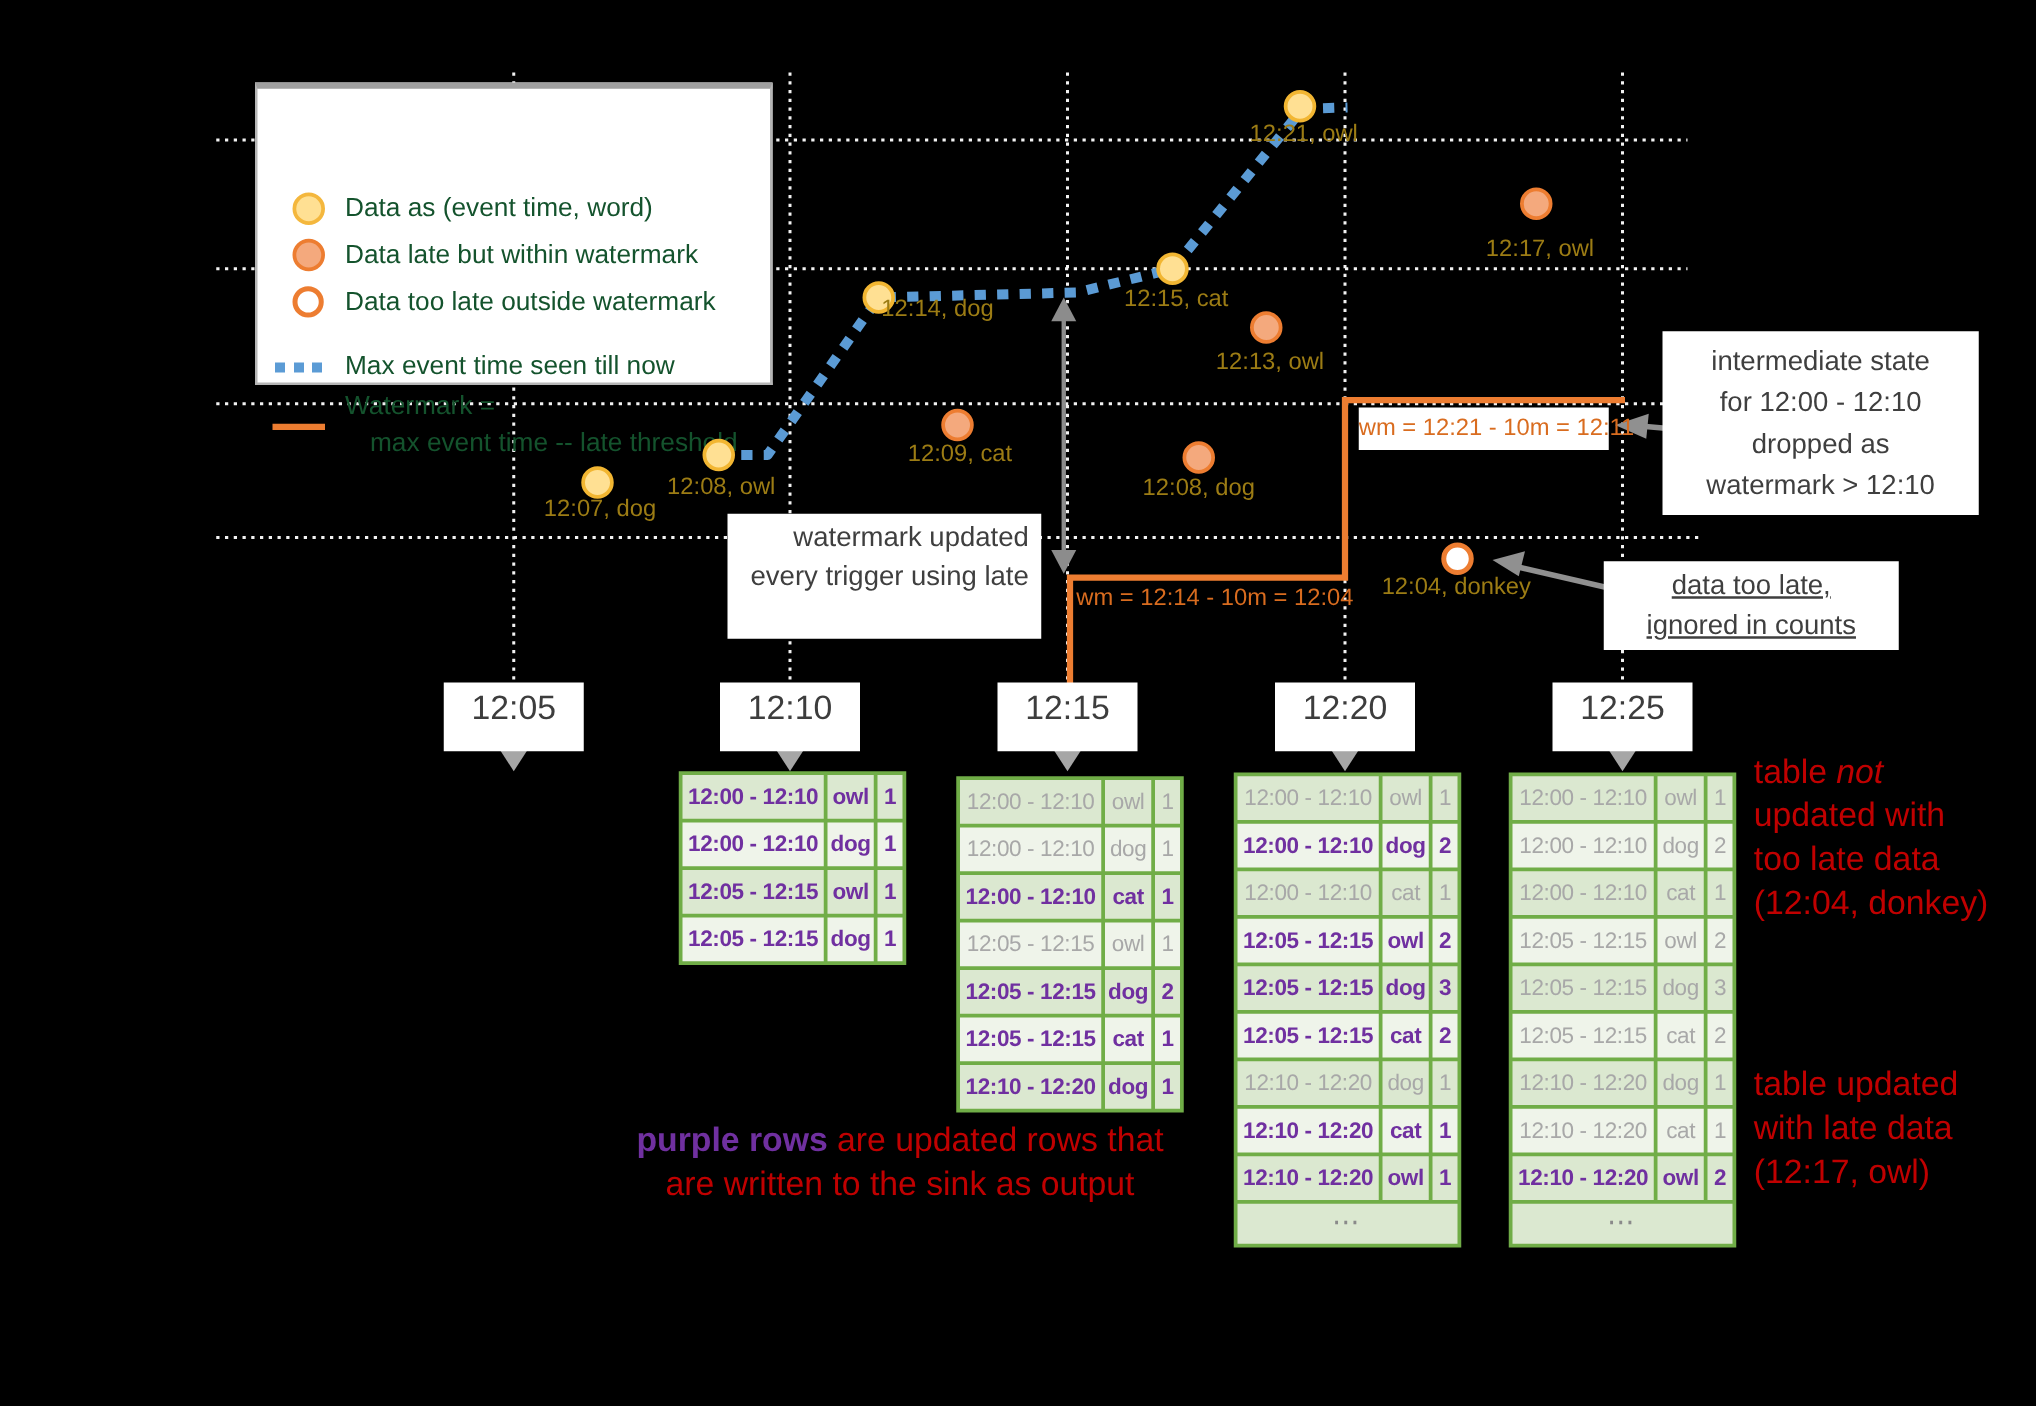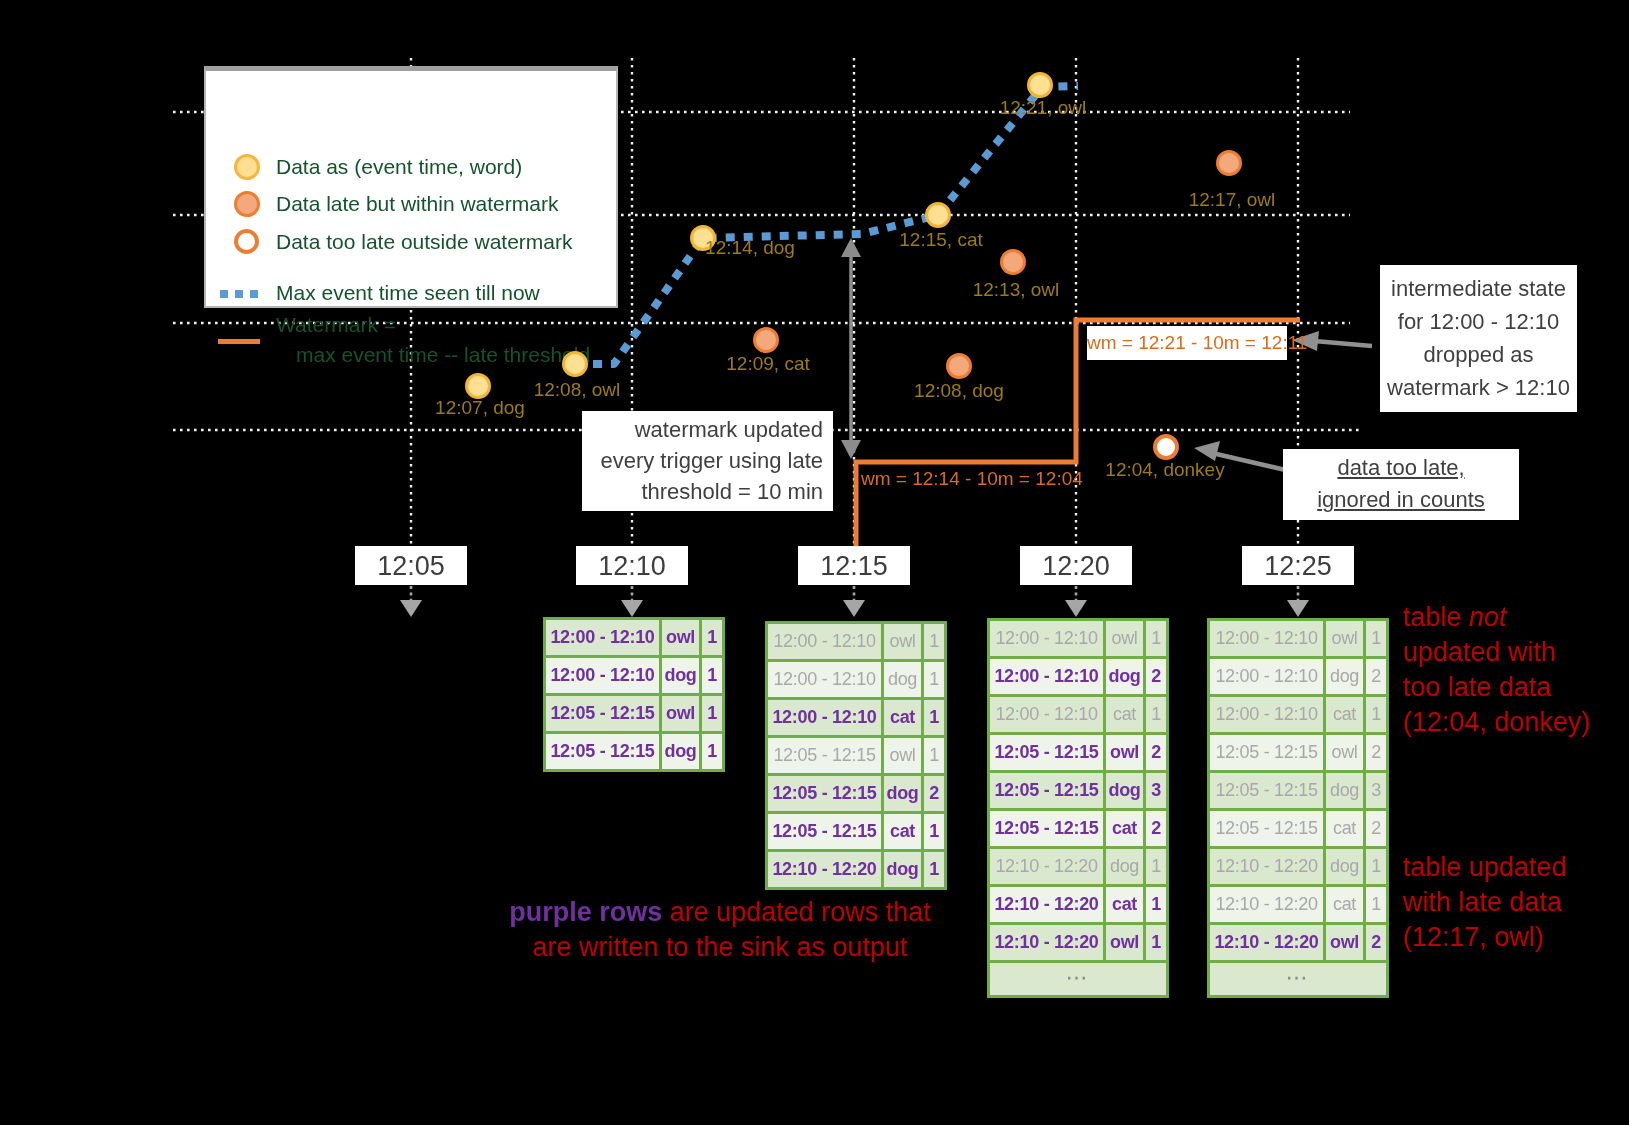--- a/index.html
+++ b/index.html
@@ -22,28 +22,28 @@
   
   .pt { position:absolute; border-radius:50%; box-sizing:border-box; width:26px; height:26px;
         margin-left:-13px; margin-top:-13px; z-index:4; }
   .pt-ontime { background:#ffe093; border:3px solid #f2b632; }
   .pt-late   { background:#f4a97d; border:3px solid #ed7d31; }
   .pt-toolate{ background:#ffffff; border:4px solid #ed7d31; }
   .pt-label { position:absolute; transform:translateX(-50%); font-size:19px; color:#9c7c14;
               white-space:nowrap; z-index:4; }
 
   
-  .tick-box { position:absolute; width:112px; height:39px; margin-left:-56px; background:#fff;
+  .tick-box { position:absolute; width:112px; height:55px; margin-left:-56px; background:#fff;
               color:#3d3d3d; font-size:27px; text-align:center; line-height:40px; z-index:3; }
 
   
   .callout { position:absolute; background:#fff; color:#3f3f3f; z-index:3; box-sizing:border-box; }
   .co-trigger { left:582px; top:411px; width:251px; height:100px; font-size:22px; line-height:31px;
                 text-align:right; padding:3px 10px 0 0; }
-  .co-intermediate { left:1380px; top:265px; width:197px; height:147px; font-size:22px; line-height:33px;
+  .co-intermediate { left:1330px; top:265px; width:253px; height:147px; font-size:22px; line-height:33px;
                      text-align:center; padding-top:7px; }
   .co-toolate { left:1283px; top:449px; width:236px; height:71px; font-size:22px; line-height:32px;
                 text-align:center; padding-top:3px;text-decoration:underline; }
   .wm1-label { position:absolute; left:861px; top:468px; font-size:19px; color:#d96c1f;
                white-space:nowrap; z-index:3; }
   .wm2-label { position:absolute; left:1087px; top:326px; width:200px; height:34px; background:#fff;
                font-size:19px; color:#d96c1f; text-align:center; line-height:34px; z-index:3; white-space:nowrap; }
 
   
   .wtable { position:absolute; background:#70ad47; padding:3px; display:flex; flex-direction:column;
@@ -129,21 +129,20 @@
     <span class="lg-dash" style="top:219px"></span>
     <span class="lg-text" style="top:210px">Max event time seen till now</span>
     <span class="lg-wline" style="top:268px"></span>
     <span class="lg-text" style="top:242px">Watermark =</span>
     <span class="lg-text" style="top:272px; left:90px">max event time -- late threshold</span>
   </div>
 
   <div class="callout co-trigger">
     <div>watermark updated</div>
     <div>every trigger using late</div>
-    <div>threshold = 10 min</div>
   </div>
   <div class="callout co-intermediate">
     <div>intermediate state</div>
     <div>for 12:00 - 12:10</div>
     <div>dropped as</div>
     <div>watermark &gt; 12:10</div>
   </div>
   <div class="callout co-toolate">
     <div>data too late,</div>
     <div>ignored in counts</div>

